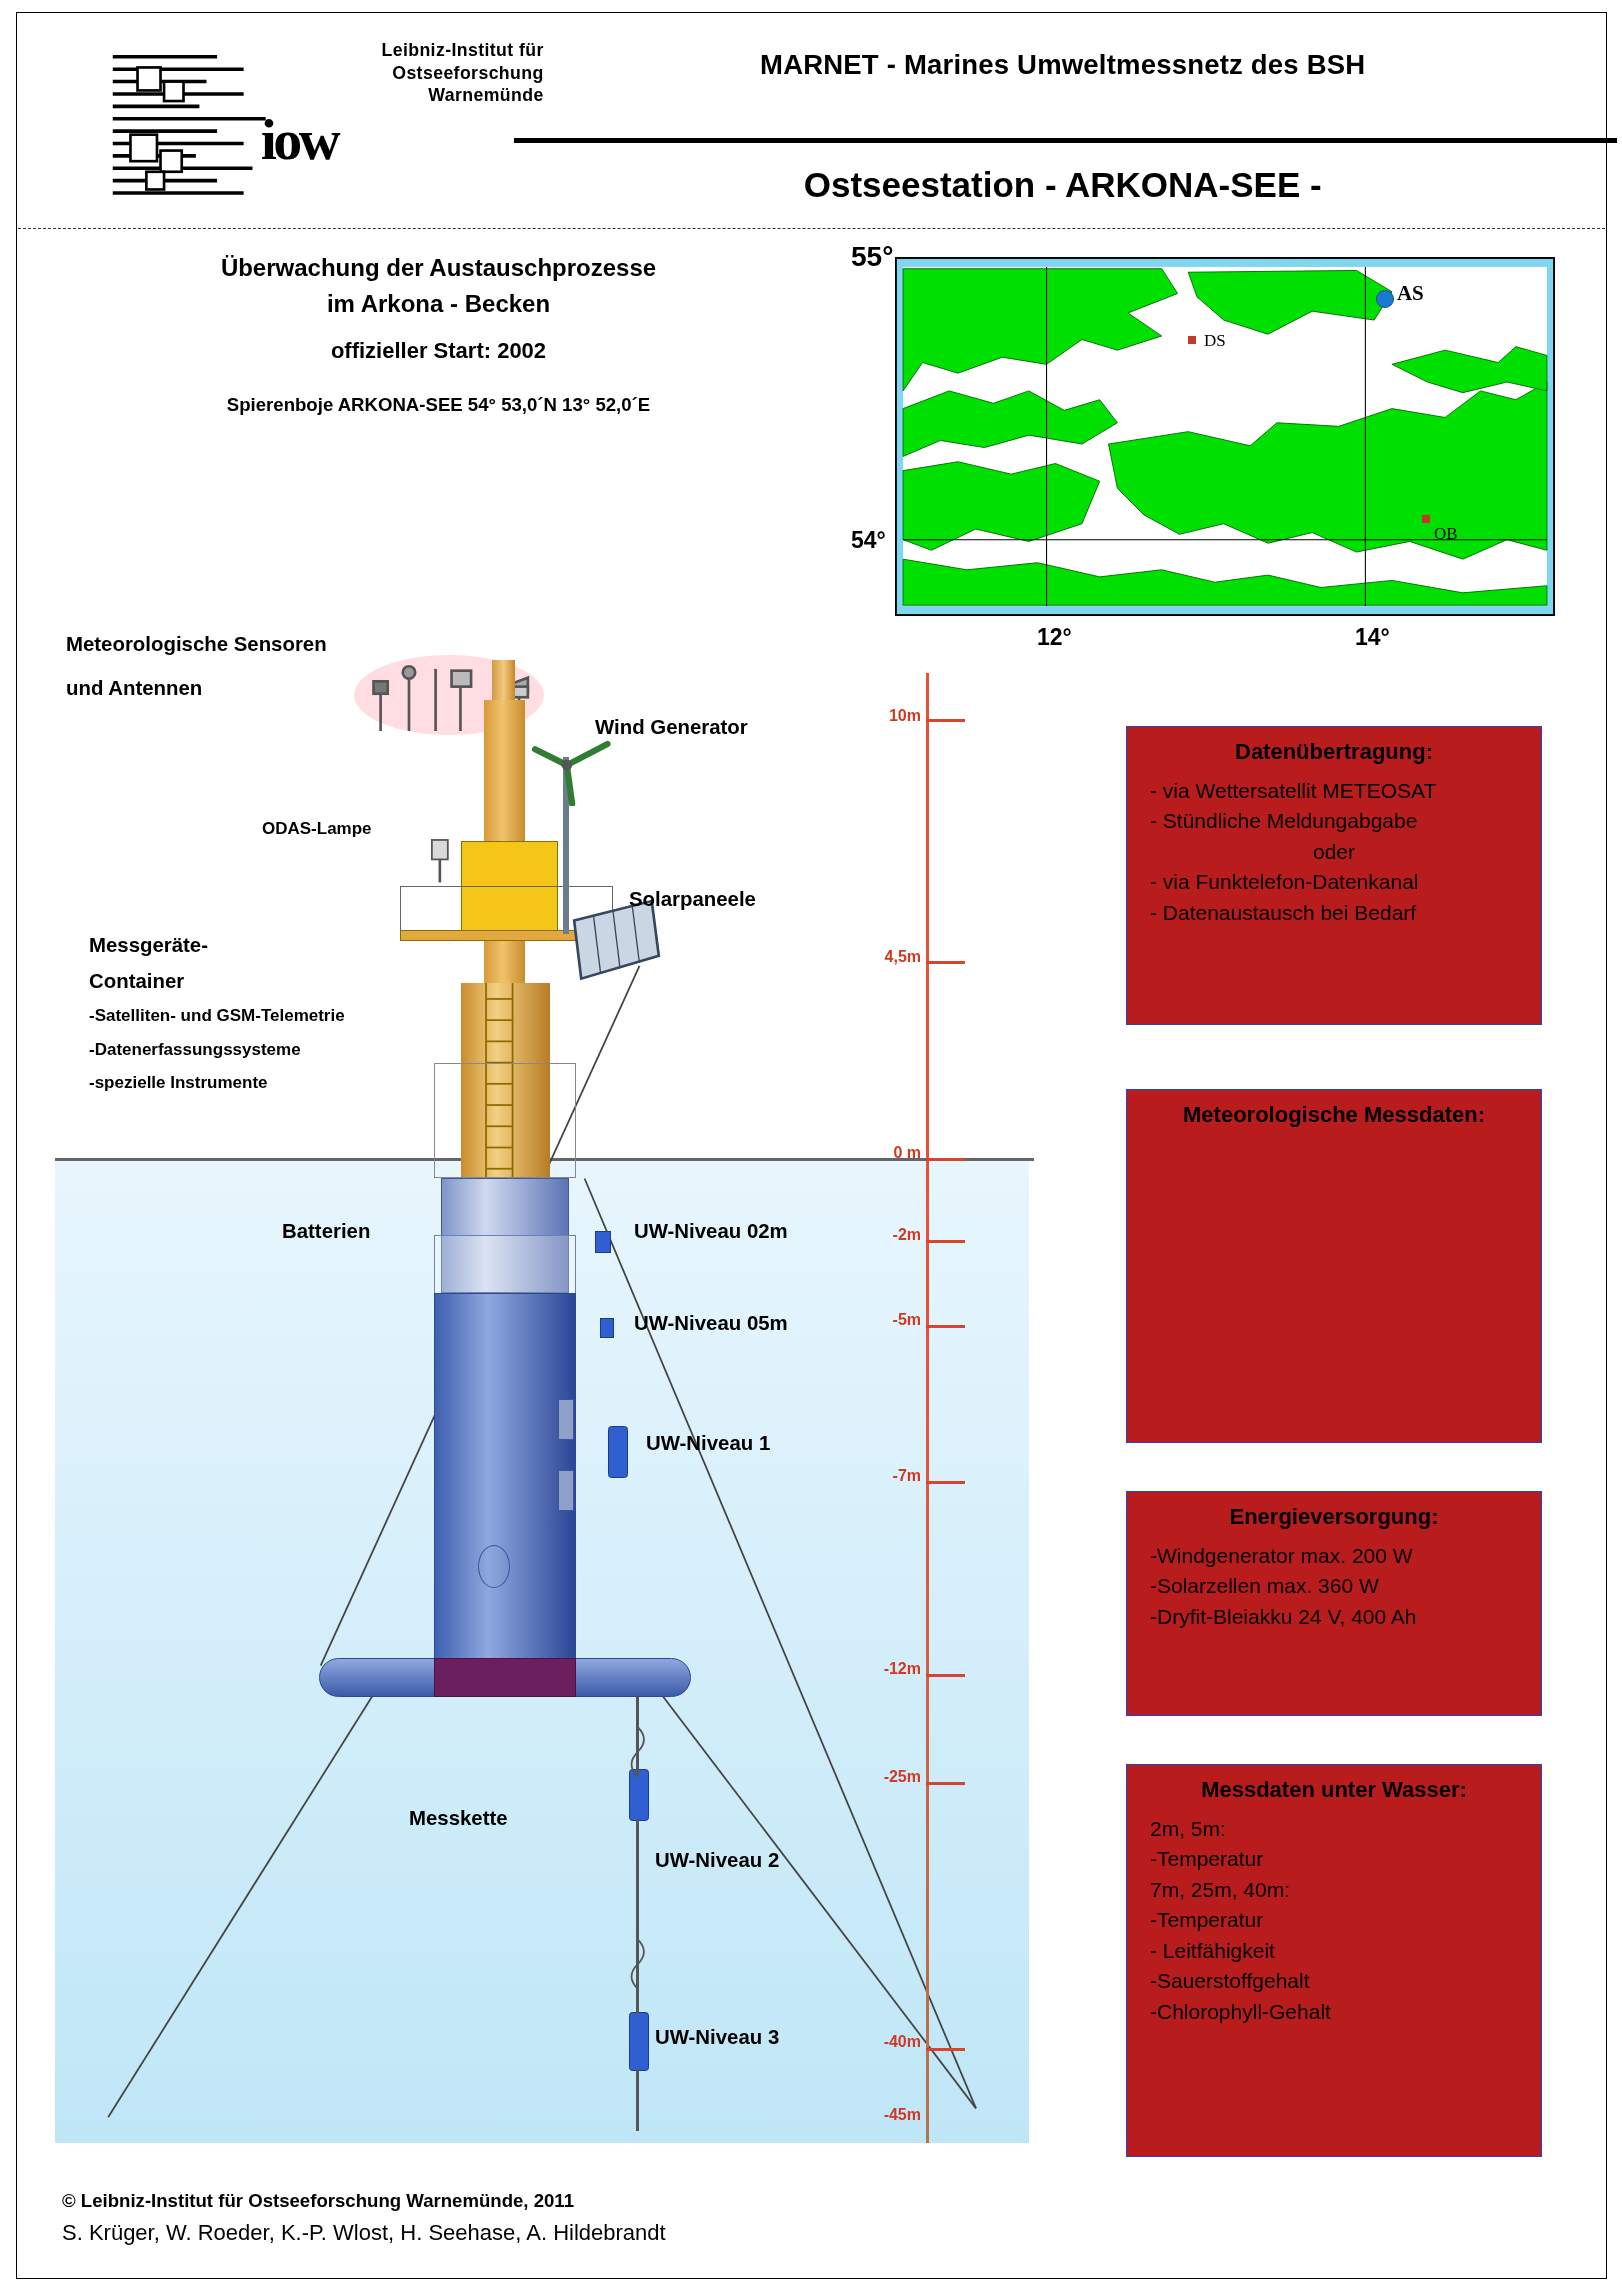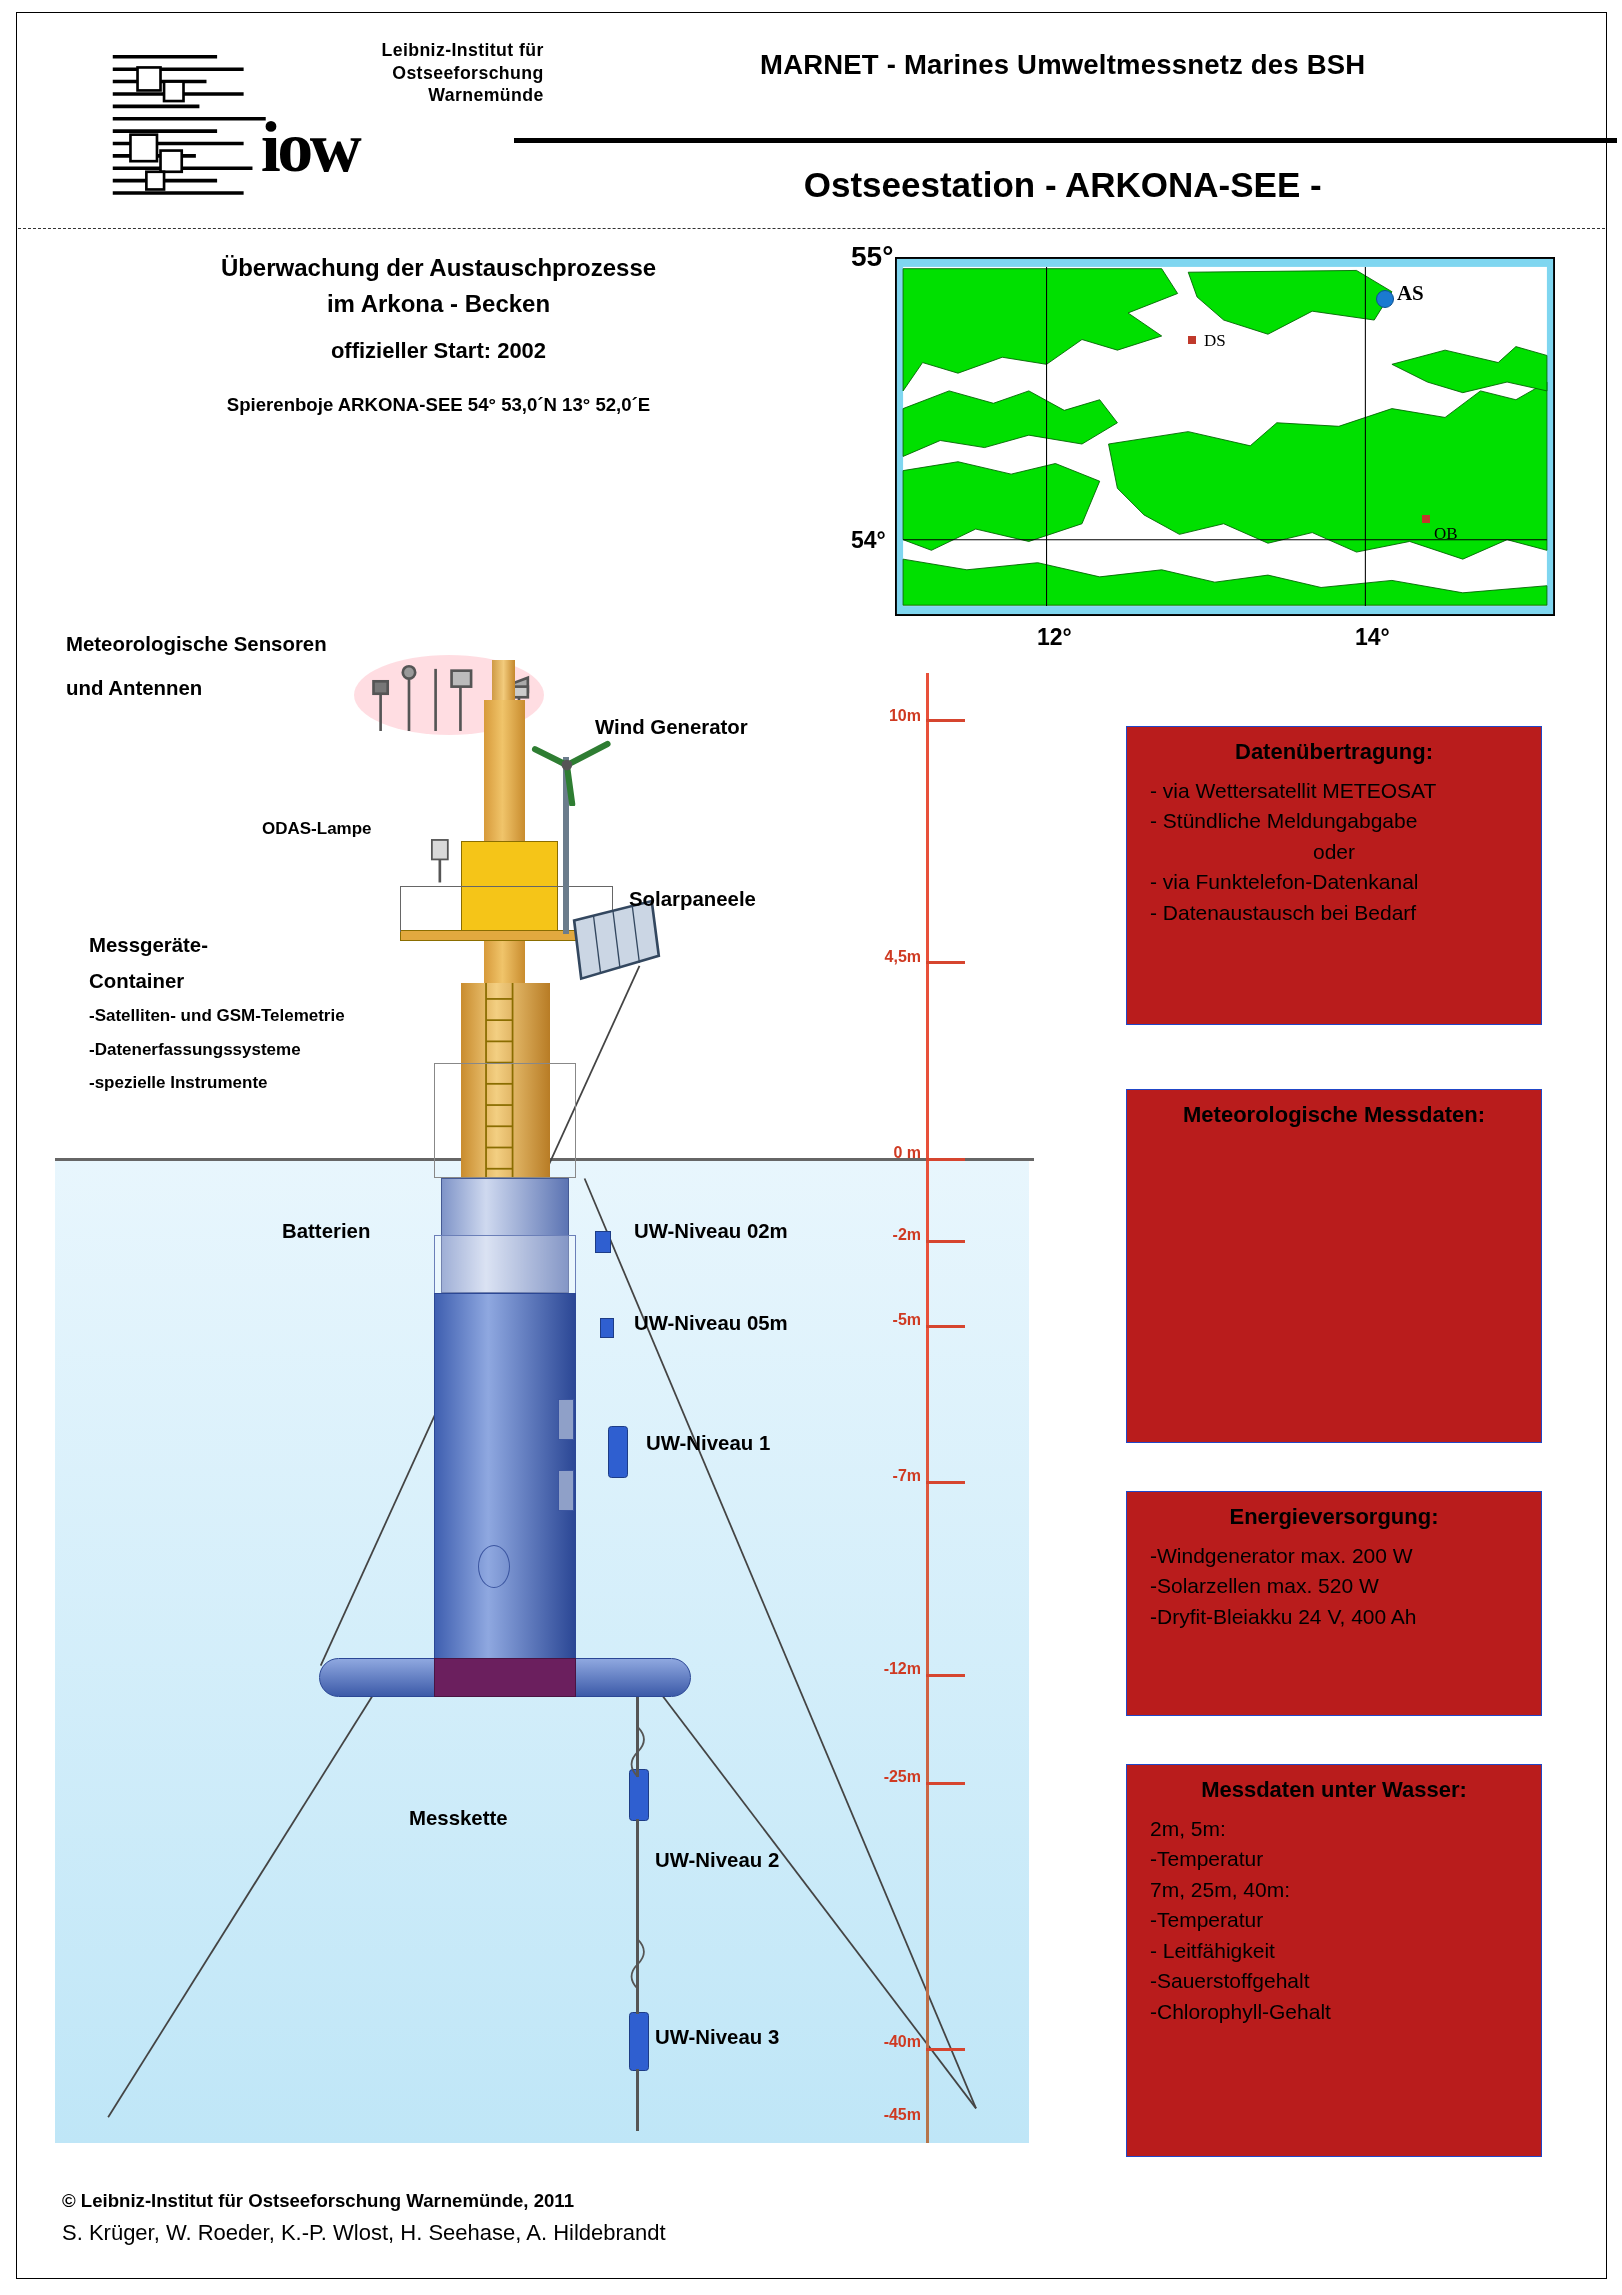--- a/index.html
+++ b/index.html
@@ -14,21 +14,21 @@
   .hdr-title1{position:absolute;left:549px;top:35px;width:992px;text-align:center;font-size:27.5px;font-weight:bold;letter-spacing:0.2px;}
   .hdr-rule{position:absolute;left:496px;top:124px;width:1103px;height:5.3px;background:#000;}
   .hdr-title2{position:absolute;left:549px;top:151px;width:992px;text-align:center;font-size:35px;font-weight:bold;}
   .hdr-dash{position:absolute;left:17.7px;top:228px;width:1587px;border-top:1.8px dashed #333;}
 
   
   .logo{position:absolute;left:44px;top:16px;width:478px;height:195px;}
   .logo-text{position:absolute;left:252px;top:8.9px;width:230px;text-align:right;line-height:1.28;}
   .logo-text div{font-size:17.7px;font-weight:bold;letter-spacing:0.4px;}
   .logo-text .l1{font-size:17.7px;}
-  .iow{position:absolute;left:199px;top:76px;font-size:72px;font-weight:bold;color:#000;letter-spacing:-3.5px;font-family:"Liberation Serif",serif;}
+  .iow{position:absolute;left:199px;top:76px;font-size:58px;font-weight:bold;color:#000;letter-spacing:-3.5px;font-family:"Liberation Serif",serif;}
   .logo-bars{position:absolute;left:49px;top:17.7px;width:168px;height:168px;}
 
   
   .intro{position:absolute;left:80px;top:250px;width:717px;text-align:center;}
   .intro .t1{font-size:24px;font-weight:bold;line-height:1.5;}
   .intro .t2{font-size:22px;font-weight:bold;margin-top:16px;}
   .intro .t3{font-size:18.6px;font-weight:bold;margin-top:30px;}
 
   
   .map-wrap{position:absolute;left:886px;top:248px;width:655px;height:390px;}
@@ -340,21 +340,21 @@
   </div>
 
   <div class="ibox" style="left:1126px;top:1061px;width:416px;height:354px;">
     <h4>Meteorologische Messdaten:</h4>
   </div>
 
   <div class="ibox" style="left:1126px;top:1463px;width:416px;height:225px;">
     <h4>Energieversorgung:</h4>
     <ul>
       <li>-Windgenerator max. 200 W</li>
-      <li>-Solarzellen max. 520 W</li>
+      <li>-Solarzellen max. 360 W</li>
       <li>-Dryfit-Bleiakku 24 V, 400 Ah</li>
     </ul>
   </div>
 
   <div class="ibox" style="left:1126px;top:1736px;width:416px;height:393px;">
     <h4>Messdaten unter Wasser:</h4>
     <ul>
       <li>2m, 5m:</li>
       <li>-Temperatur</li>
       <li>7m, 25m, 40m:</li>

